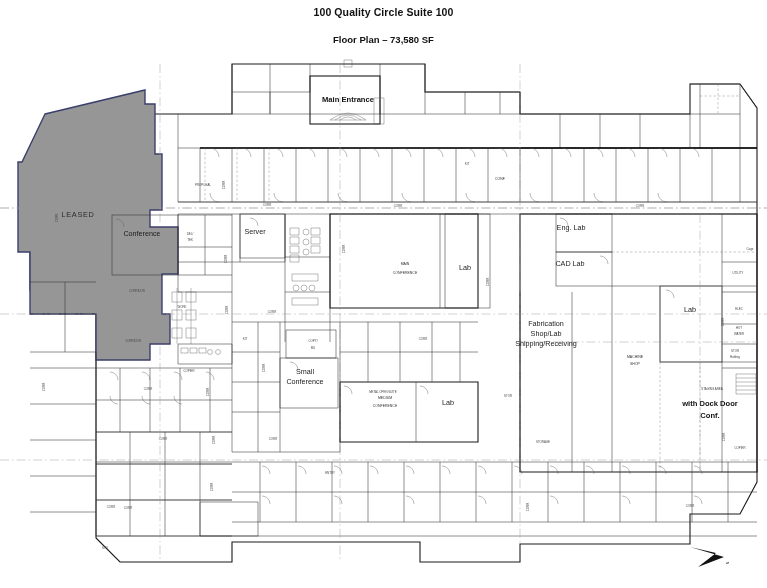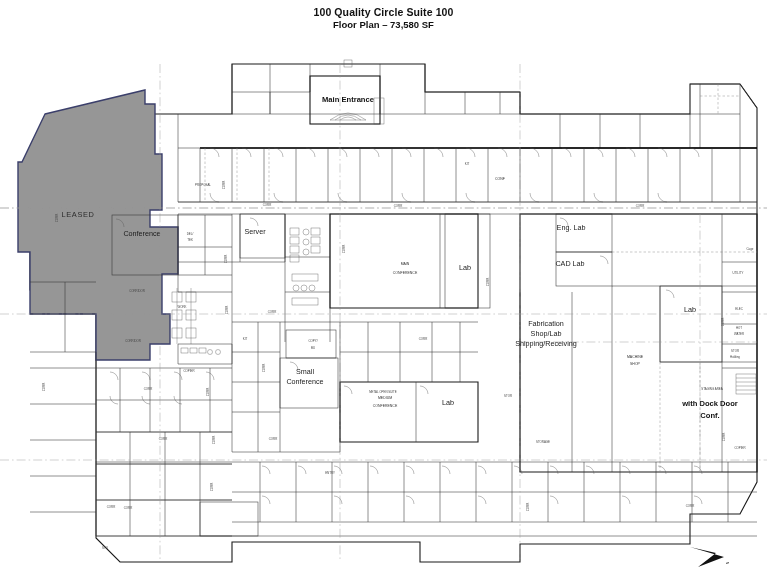--- a/index.html
+++ b/index.html
@@ -1,21 +1,21 @@
 <!DOCTYPE html>
 <html><head>
 <meta charset="utf-8">
 <style>
   html,body{margin:0;padding:0;background:#ffffff;}
   body{width:767px;height:588px;overflow:hidden;
        font-family:"Liberation Sans","DejaVu Sans",sans-serif;}
   #page{position:relative;width:767px;height:588px;background:#fff;}
   .title-block{position:absolute;top:0;left:0;width:767px;text-align:center;}
   .title-main{font-size:10.5px;font-weight:bold;color:#111;margin-top:6px;letter-spacing:.1px;}
-  .title-sub{font-size:9.5px;font-weight:bold;color:#111;margin-top:1px;}
+  .title-sub{font-size:9.5px;font-weight:bold;color:#111;margin-top:16px;}
   #planwrap{position:absolute;top:52px;left:0;width:767px;height:536px;}
   svg{display:block;}
   .wall{fill:none;stroke:#1a1a1a;stroke-width:1.1;}
   .wall-thin{fill:none;stroke:#333;stroke-width:0.55;}
   .wall-hair{fill:none;stroke:#555;stroke-width:0.4;}
   .wall-heavy{fill:none;stroke:#000;stroke-width:1.7;}
   .dashline2{fill:none;stroke:#888;stroke-width:0.45;stroke-dasharray:2.5 2;}
   .gridline{fill:none;stroke:#999;stroke-width:0.45;stroke-dasharray:9 3 1.6 3;}
   .leased{fill:#969696;stroke:#3b3f6b;stroke-width:1.4;}
   .rm{font-size:7.2px;fill:#1a1a1a;text-anchor:middle;font-family:"Liberation Sans",sans-serif;}

